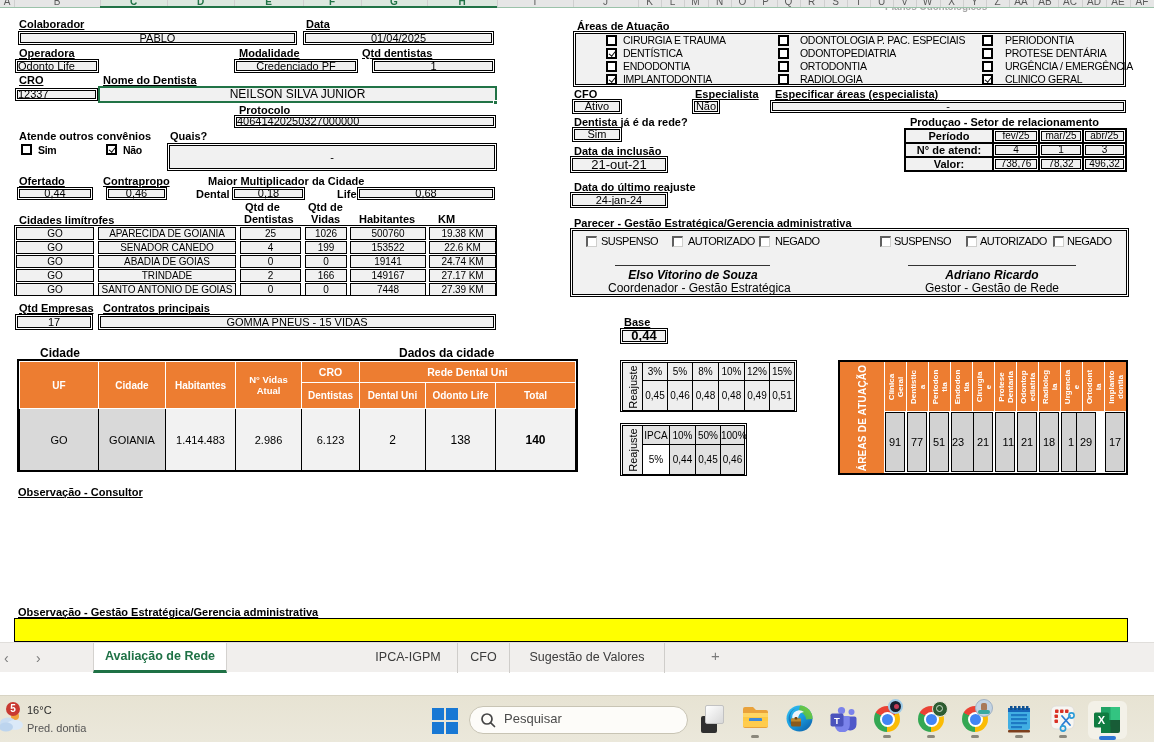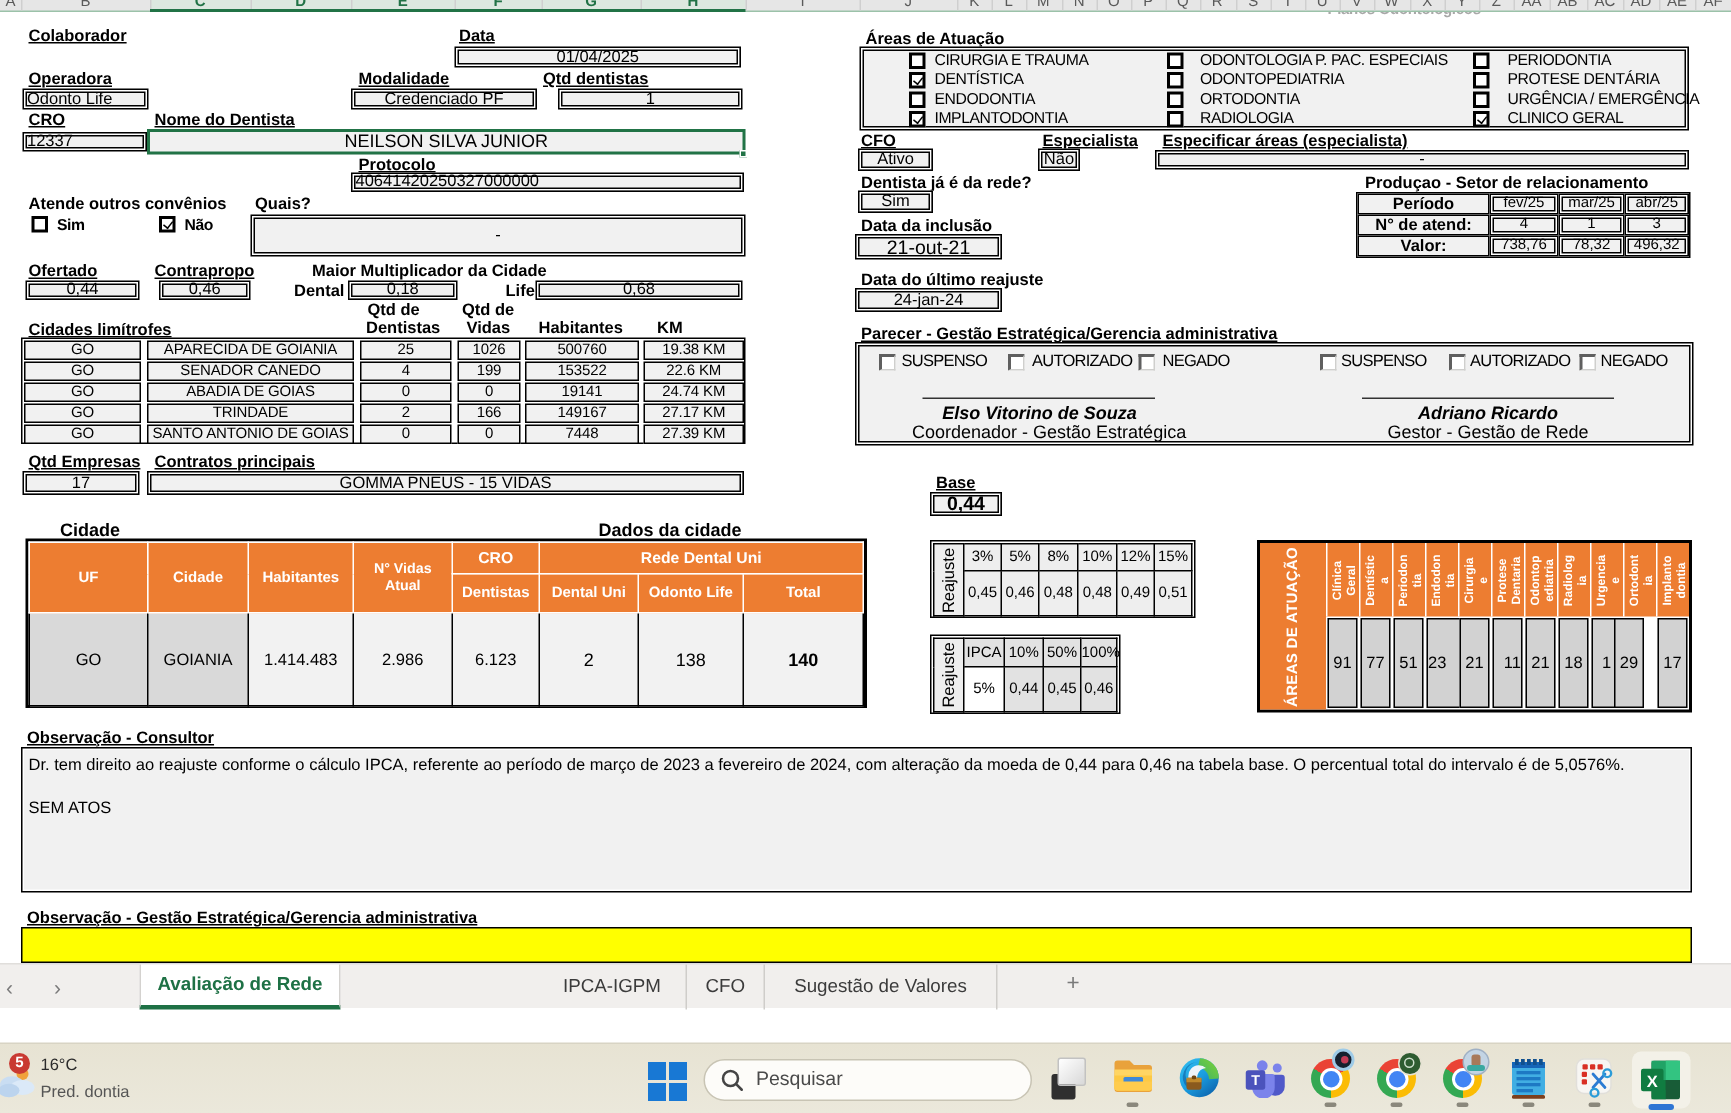--- a/index.html
+++ b/index.html
@@ -91,20 +91,21 @@
 <div class="ab" style="left:1106px;top:-4px;width:24px;text-align:center;font-size:10px;color:#5a5a5a">AE</div>
 <div class="ab" style="left:1130px;top:-4px;width:24px;text-align:center;font-size:10px;color:#5a5a5a">AF</div>
     </div>
 <div class="ab" style="left:100px;top:6px;width:397px;height:2px;background:#217346"></div>
 <div class="ab" style="left:885px;top:8px;width:120px;height:5px;overflow:hidden">
       <span style="position:absolute;left:0;top:-7px;font-size:10px;color:#a8a8a8;white-space:nowrap;font-weight:bold;letter-spacing:-0.2px">Planos Odontológicos</span>
     </div>
 
 <div class="lbl ul" style="left:19px;top:18px">Colaborador</div>
 <div class="lbl ul" style="left:306px;top:18px">Data</div>
+<div class="fld" style="left:18px;top:31px;width:279px;height:14px;line-height:12px">PABLO</div>
 <div class="fld" style="left:303px;top:31px;width:191px;height:14px;line-height:12px">01/04/2025</div>
 <div class="lbl ul" style="left:19px;top:47px">Operadora</div>
 <div class="lbl ul" style="left:239px;top:47px">Modalidade</div>
 <div class="lbl ul" style="left:362px;top:47px">Qtd dentistas</div>
 <div class="fld fldL" style="left:15px;top:59px;width:84px;height:14px;line-height:12px;padding-left:2px">Odonto Life</div>
 <div class="fld" style="left:234px;top:59px;width:124px;height:14px;line-height:12px">Credenciado PF</div>
 <div class="fld" style="left:372px;top:59px;width:123px;height:14px;line-height:12px">1</div>
 <div class="lbl ul" style="left:19px;top:74px">CRO</div>
 <div class="lbl ul" style="left:103px;top:74px">Nome do Dentista</div>
 <div class="fld fldL" style="left:15px;top:88px;width:83px;height:13px;line-height:11px;padding-left:2px">12337</div>
@@ -399,23 +400,20 @@
         <div style="position:absolute;left:50%;top:50%;transform:translate(-50%,-50%) rotate(-90deg);width:46px;color:#fff;font-weight:bold;font-size:8px;line-height:9px;text-align:center">Ortodont<br>ia</div>
       </div>
 <div class="ab" style="left:236px;top:50px;width:20px;height:60px;background:#d2d2d2;border:1px solid #000;font-size:11px;text-align:center;line-height:58px">29</div>
 <div class="ab" style="left:264px;top:0;width:22px;height:49px;background:#ed7d31;border-left:1px solid #fff">
         <div style="position:absolute;left:50%;top:50%;transform:translate(-50%,-50%) rotate(-90deg);width:46px;color:#fff;font-weight:bold;font-size:8px;line-height:9px;text-align:center">Implanto<br>dontia</div>
       </div>
 <div class="ab" style="left:265px;top:50px;width:20px;height:60px;background:#d2d2d2;border:1px solid #000;font-size:11px;text-align:center;line-height:58px">17</div>
 </div>
 
 <div class="lbl ul" style="left:18px;top:486px">Observação - Consultor</div>
-<div class="ab" style="left:14px;top:498px;width:1114px;height:97px;border:1px solid #000;box-shadow:inset 0 0 0 1px #fff;background:#f1f1f1">
-<div class="ab" style="left:4px;top:4px;font-size:11px;line-height:14.5px;color:#000;width:1105px">Dr. tem direito ao reajuste conforme o cálculo IPCA, referente ao período de março de 2023 a fevereiro de 2024, com alteração da moeda de 0,44 para 0,46 na tabela base. O percentual total do intervalo é de 5,0576%.<br><br>SEM ATOS</div>
-</div>
 <div class="lbl ul" style="left:18px;top:606px">Observação - Gestão Estratégica/Gerencia administrativa</div>
 <div class="ab" style="left:14px;top:618px;width:1114px;height:24px;border:1px solid #000;background:#ffff00"></div>
 
 <div class="ab" style="left:0;top:642px;width:1154px;height:30px;background:#f1efed;border-top:1px solid #e0dedb">
 <div class="ab" style="left:4px;top:7px;font-size:14px;color:#7a7a7a">‹</div>
 <div class="ab" style="left:36px;top:7px;font-size:14px;color:#7a7a7a">›</div>
 <div class="ab" style="left:93px;top:0;width:134px;height:30px;background:#fff;border-left:1px solid #d4d2cf;border-right:1px solid #d4d2cf;border-bottom:3px solid #1e7145;text-align:center;font-size:12.5px;font-weight:bold;color:#1e7145;line-height:26px">Avaliação de Rede</div>
 <div class="ab" style="left:359px;top:0;width:99px;height:30px;text-align:center;font-size:12.5px;color:#3b3b3b;line-height:28px;border-right:1px solid #cfcdca">IPCA-IGPM</div>
 <div class="ab" style="left:458px;top:0;width:52px;height:30px;text-align:center;font-size:12.5px;color:#3b3b3b;line-height:28px;border-right:1px solid #cfcdca">CFO</div>
 <div class="ab" style="left:510px;top:0;width:155px;height:30px;text-align:center;font-size:12.5px;color:#3b3b3b;line-height:28px;border-right:1px solid #cfcdca">Sugestão de Valores</div>

